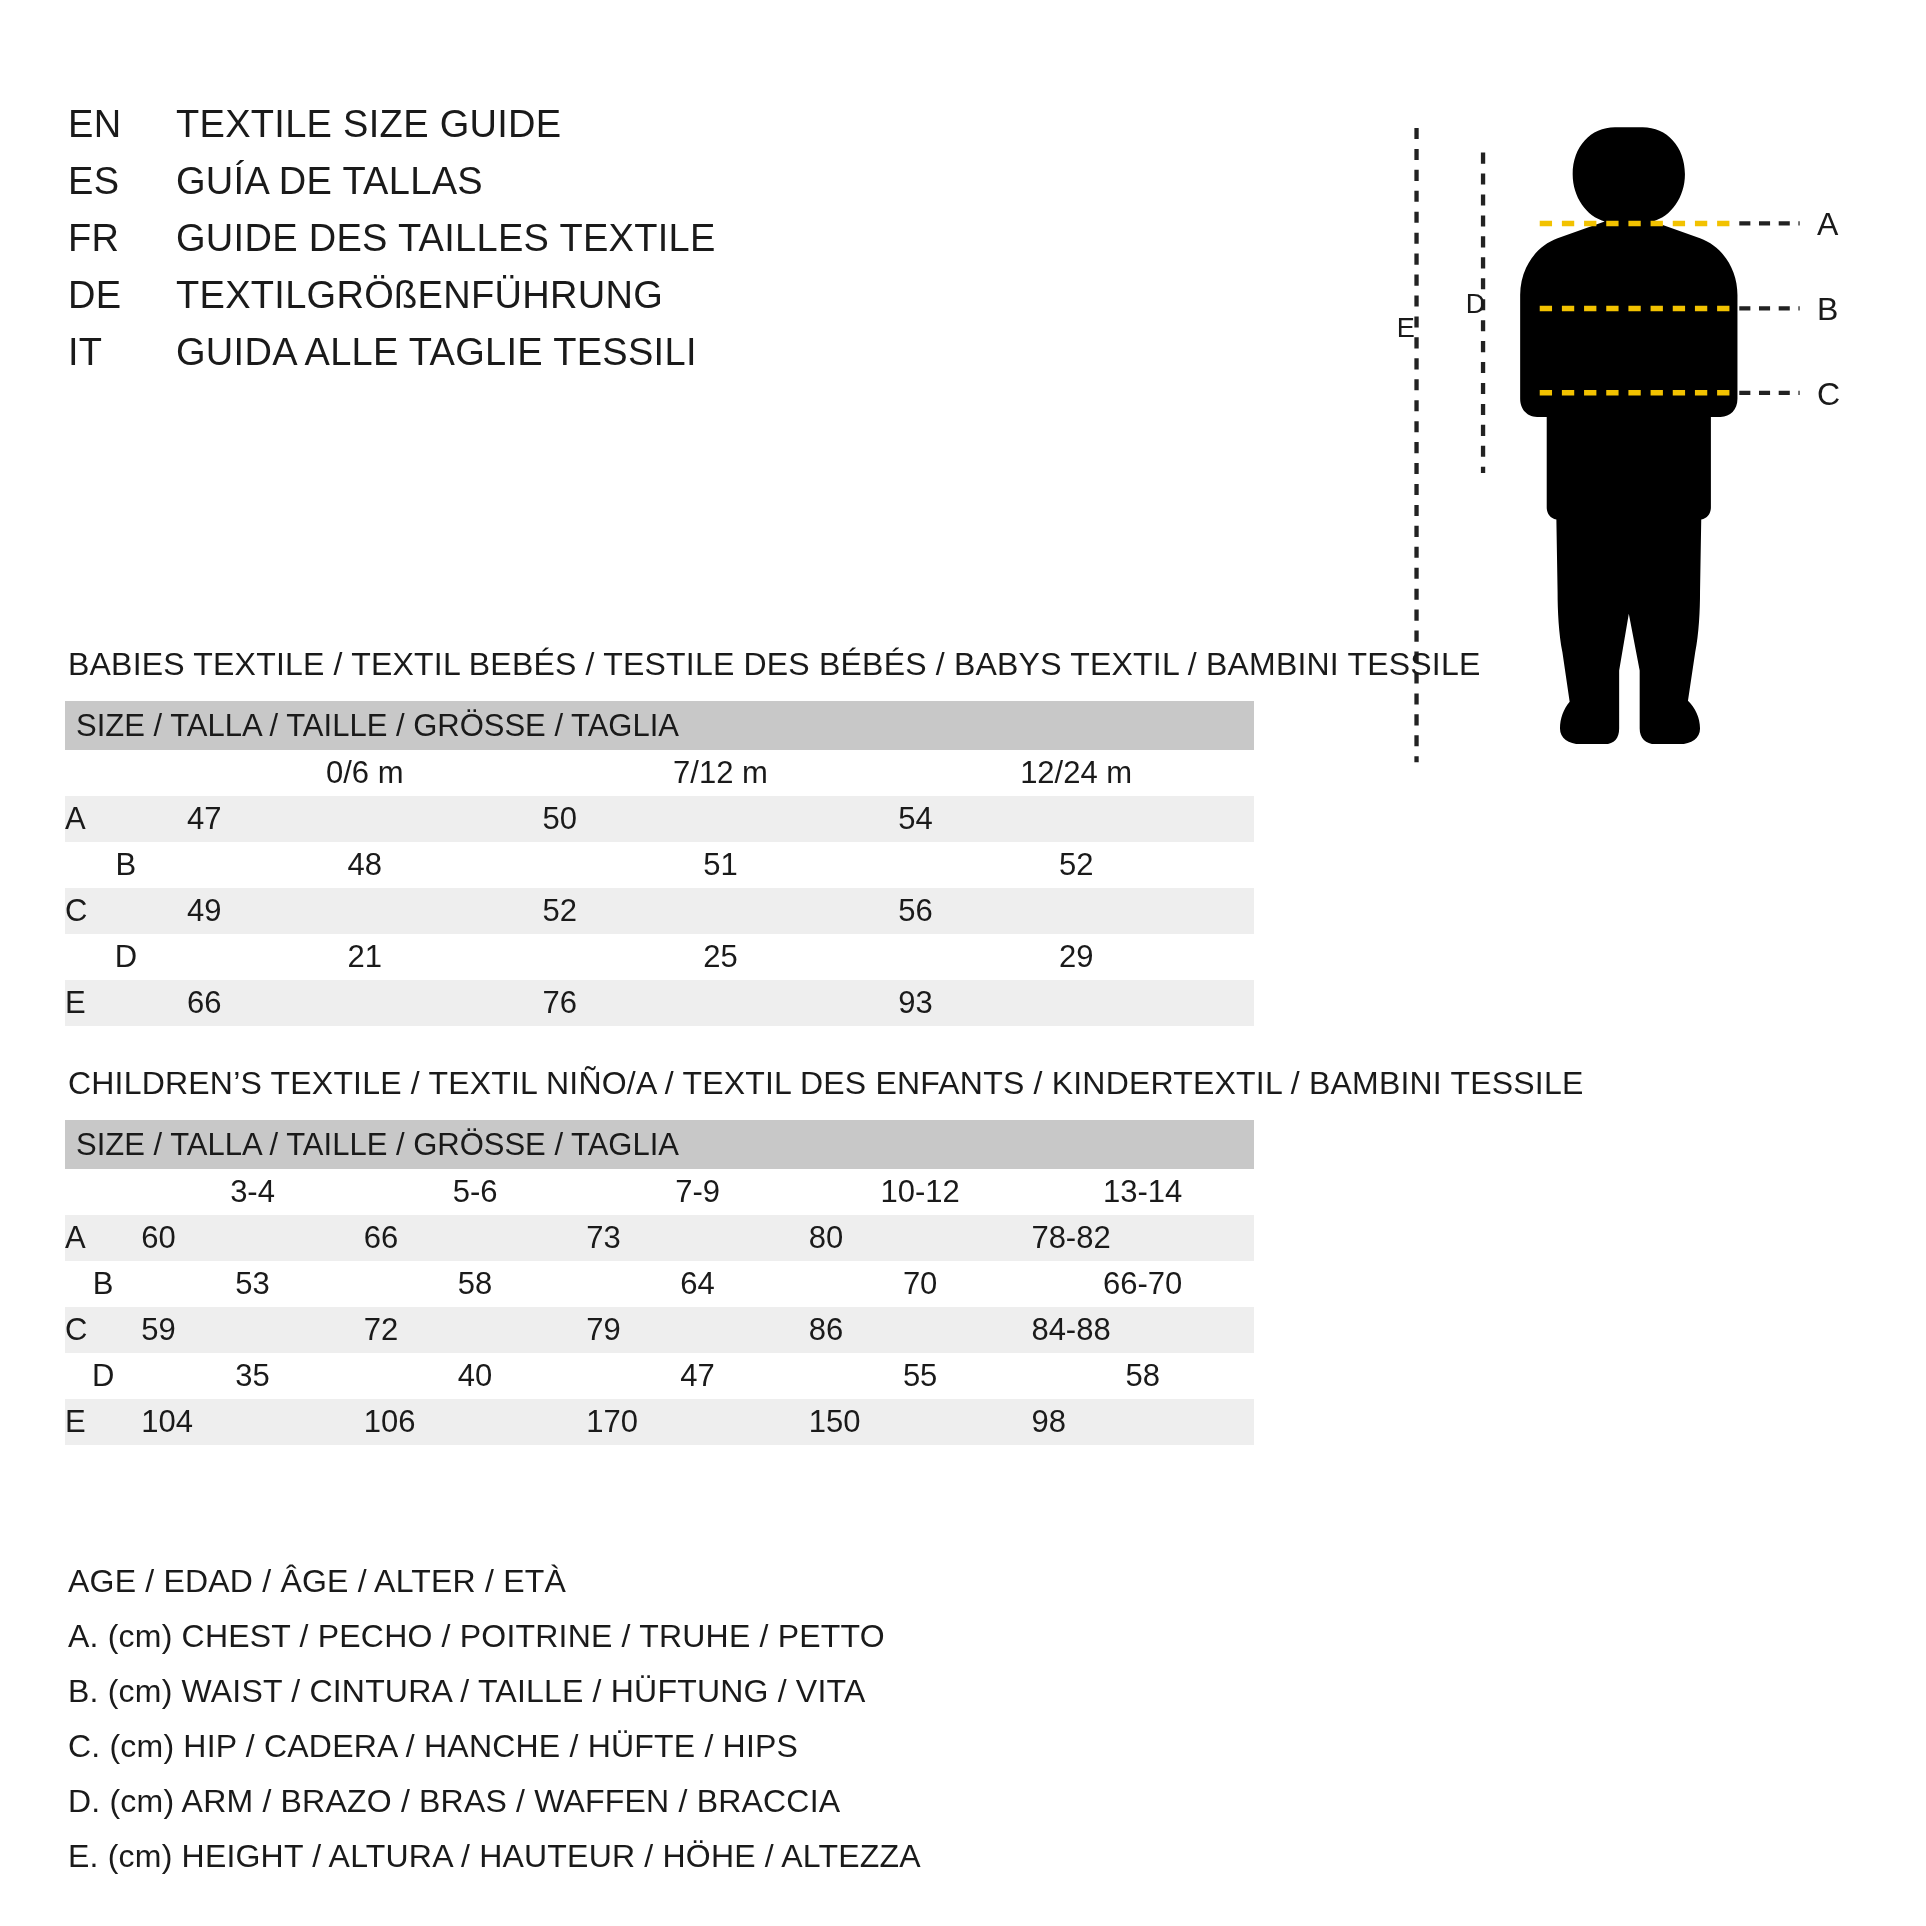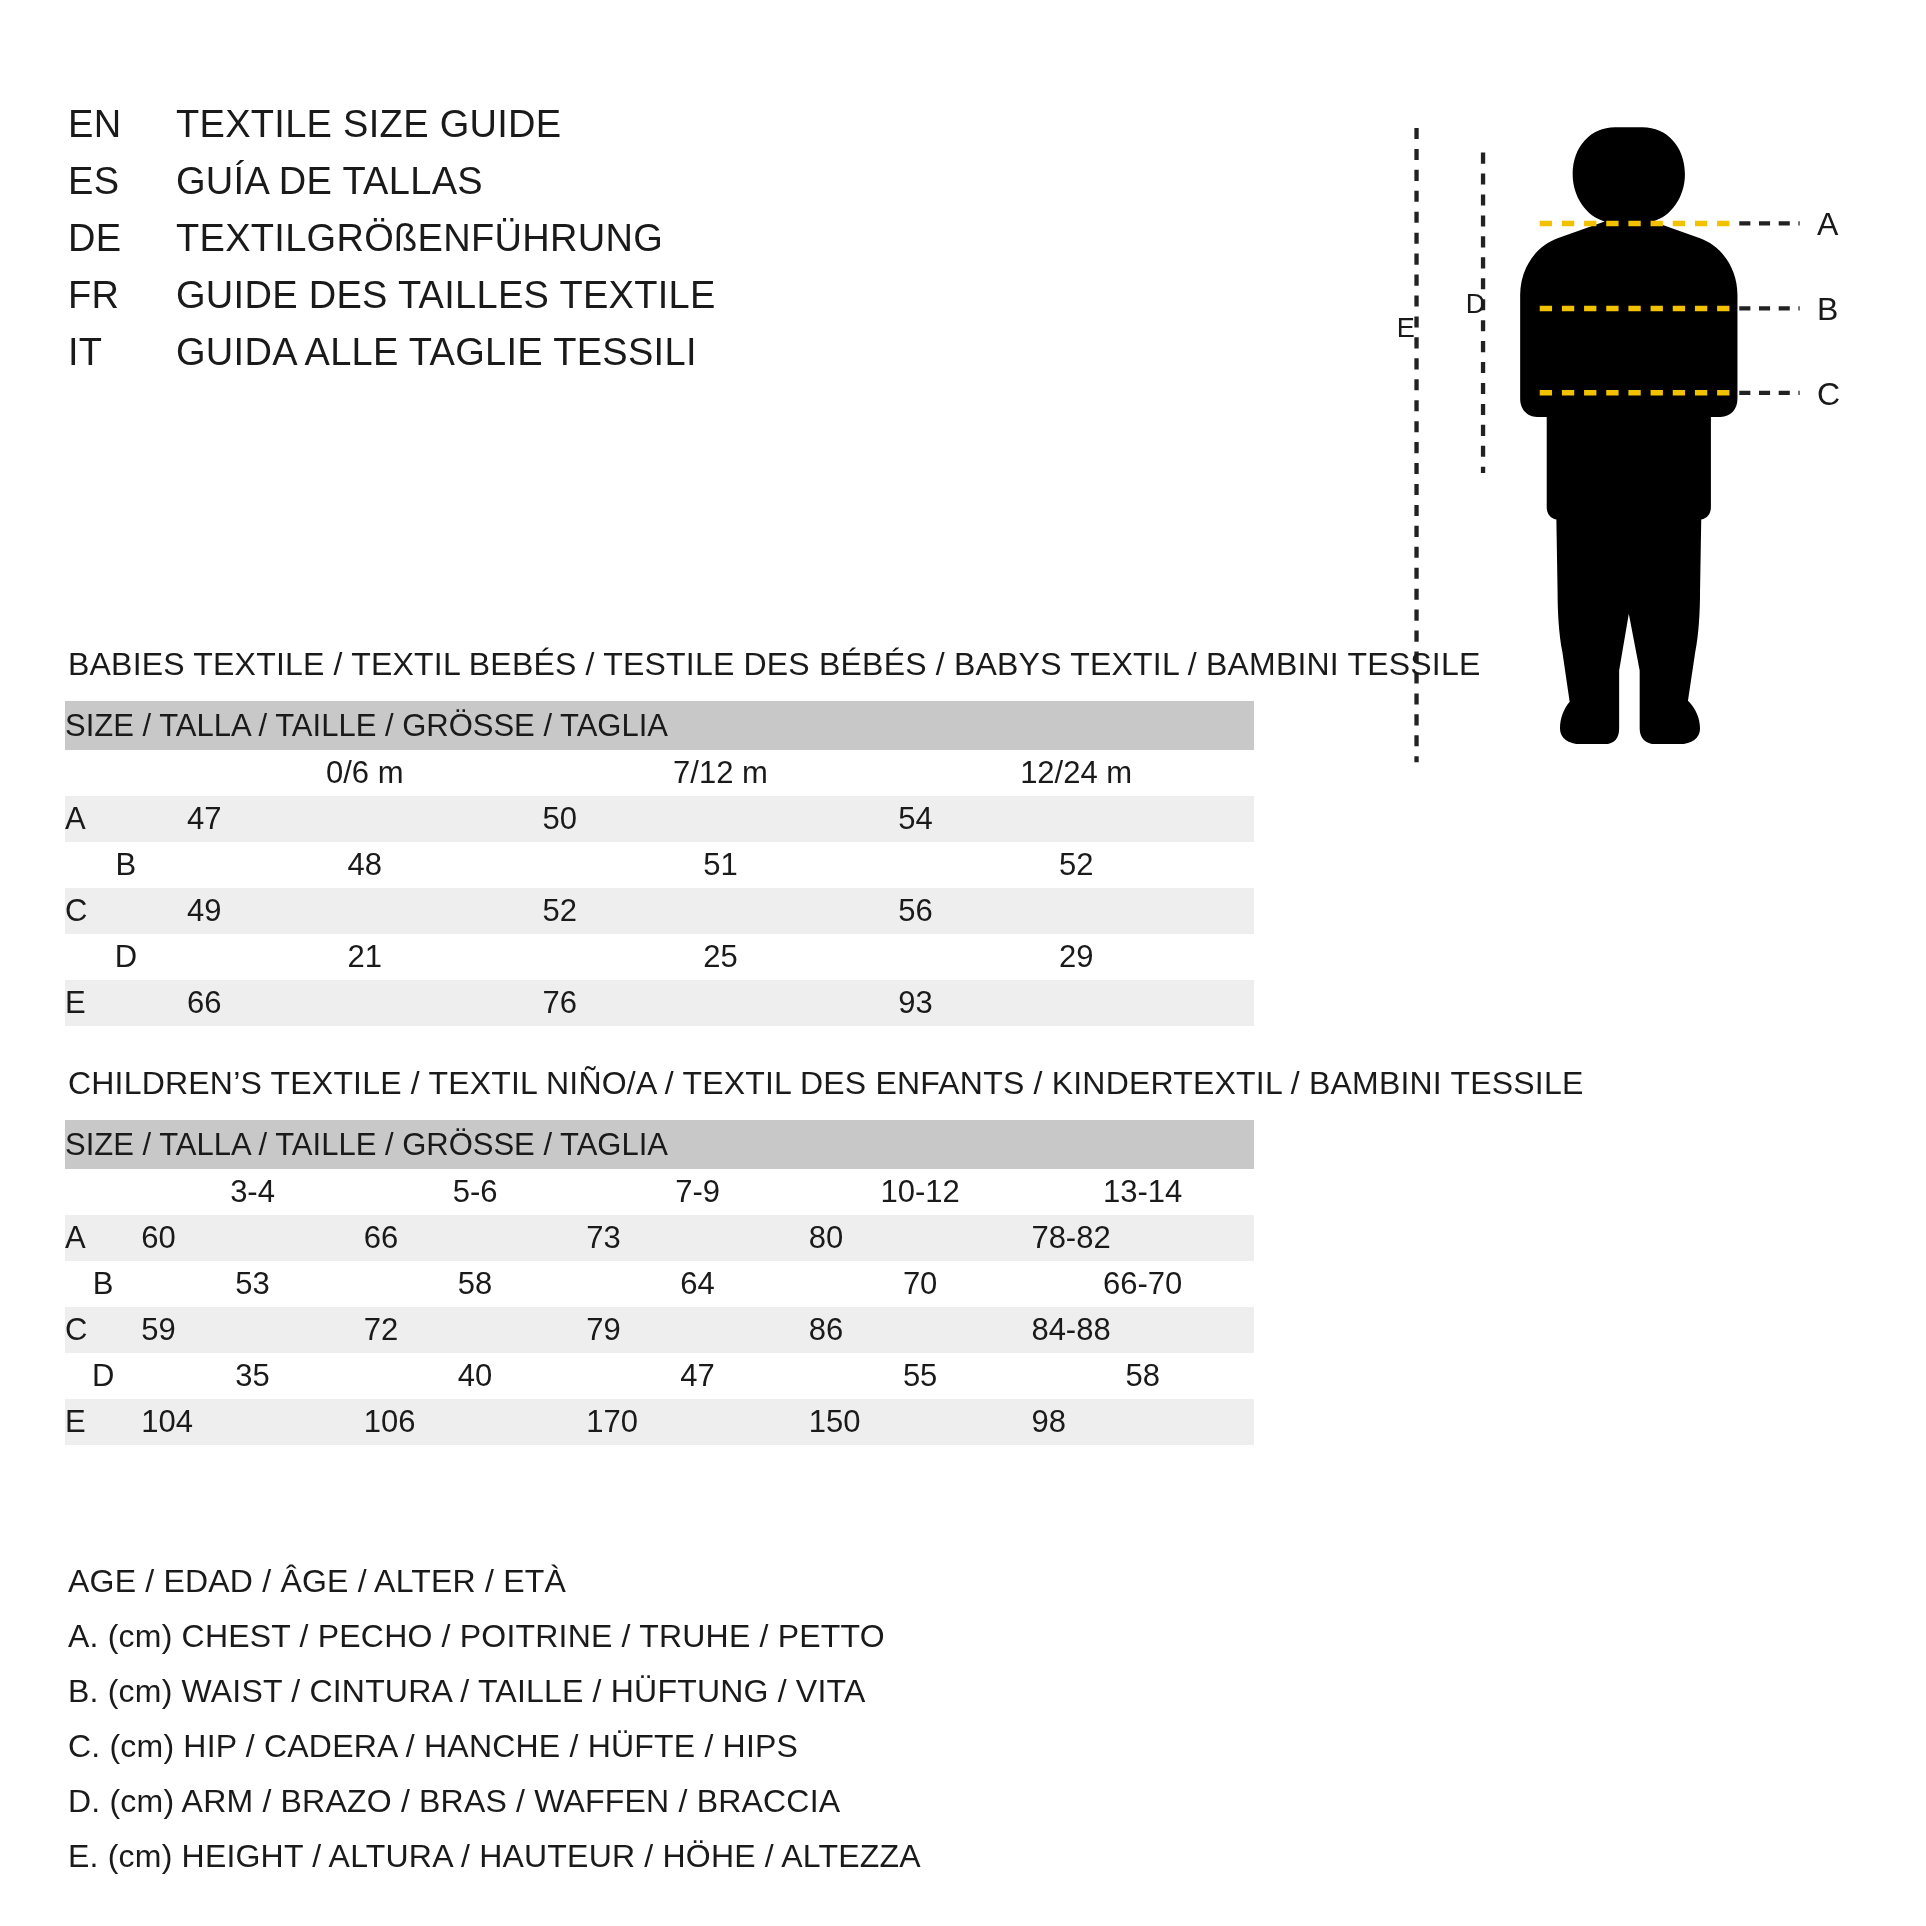--- a/index.html
+++ b/index.html
@@ -82,21 +82,21 @@
   .size-table th, .size-table td {
     padding: 0;
     font-weight: normal;
     text-align: left;
     height: 46px;
     vertical-align: middle;
   }
   .hdr-bar td {
     background: #c8c8c8;
     font-size: 31px;
-    padding-left: 0;
+    padding-left: 11px;
     height: 49px;
   }
   .row-alt td { background: #eeeeee; }
   .row-plain td { background: #ffffff; text-align: center; }
 
   .col-label { width: 73px; padding-left: 11px; }
   .col-val { width: 213px; padding-left: 11px; }
 
   
   .legend {
@@ -122,26 +122,26 @@
   <div class="lang-block">
     <div class="lang-row">
       <span class="lang-code">EN</span>
       <span class="lang-text">TEXTILE SIZE GUIDE</span>
     </div>
     <div class="lang-row">
       <span class="lang-code">ES</span>
       <span class="lang-text">GUÍA DE TALLAS</span>
     </div>
     <div class="lang-row">
+      <span class="lang-code">FR</span>
+      <span class="lang-text">GUIDE DES TAILLES TEXTILE</span>
+    </div>
+    <div class="lang-row">
       <span class="lang-code">DE</span>
       <span class="lang-text">TEXTILGRÖßENFÜHRUNG</span>
-    </div>
-    <div class="lang-row">
-      <span class="lang-code">FR</span>
-      <span class="lang-text">GUIDE DES TAILLES TEXTILE</span>
     </div>
     <div class="lang-row">
       <span class="lang-code">IT</span>
       <span class="lang-text">GUIDA ALLE TAGLIE TESSILI</span>
     </div>
   </div>
 
   <div class="figure-area">
     <svg class="fig-svg" width="493" height="696" viewBox="0 0 800 1130" xmlns="http://www.w3.org/2000/svg">
 

